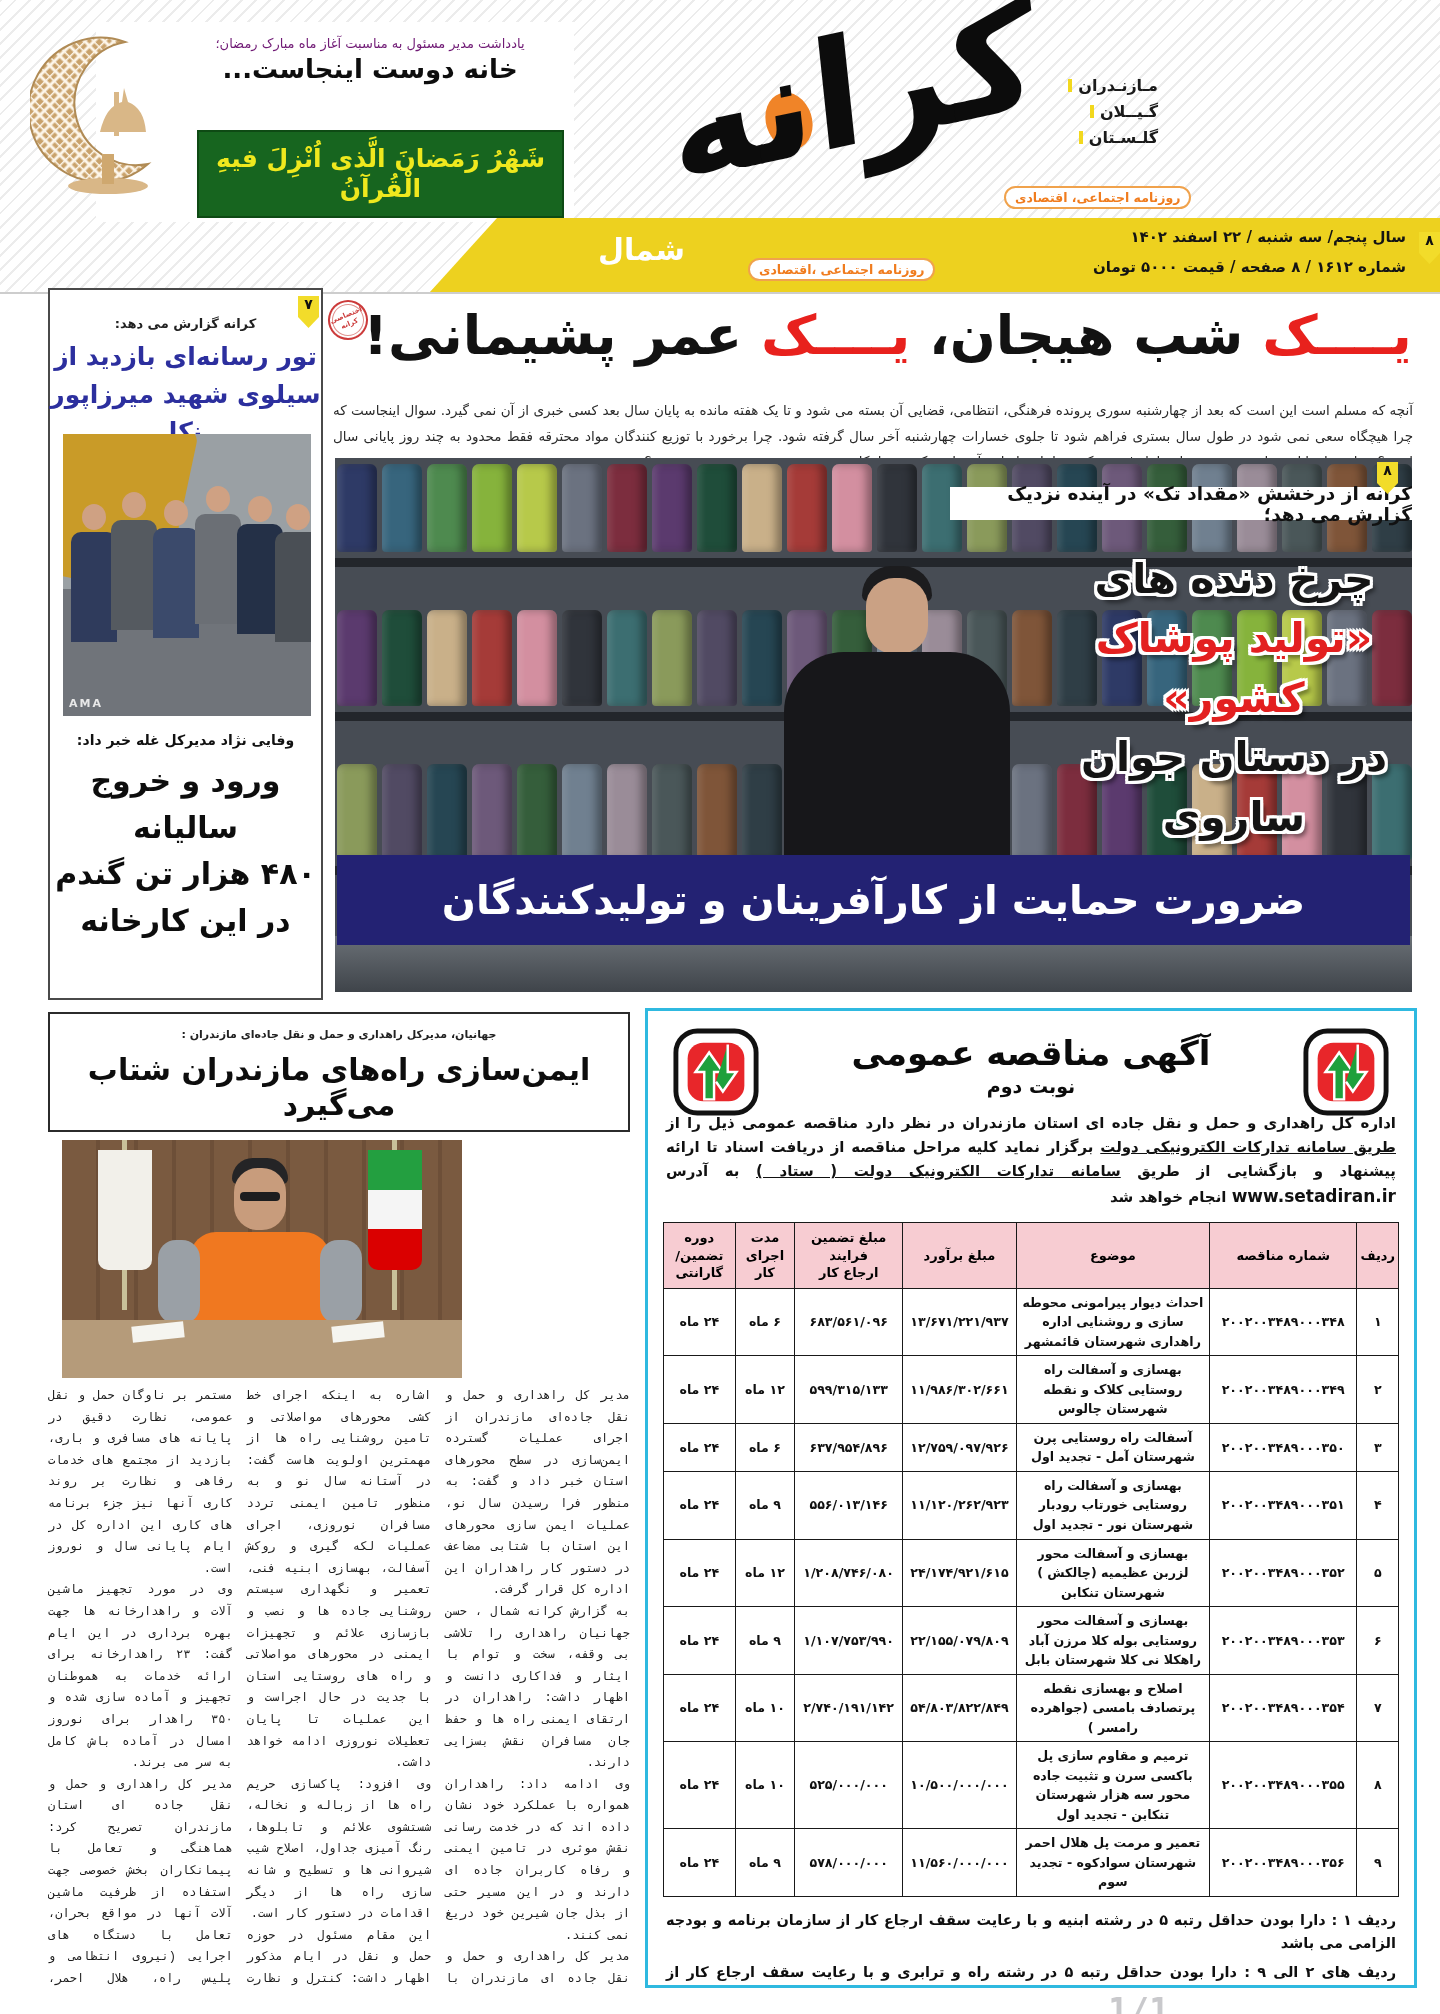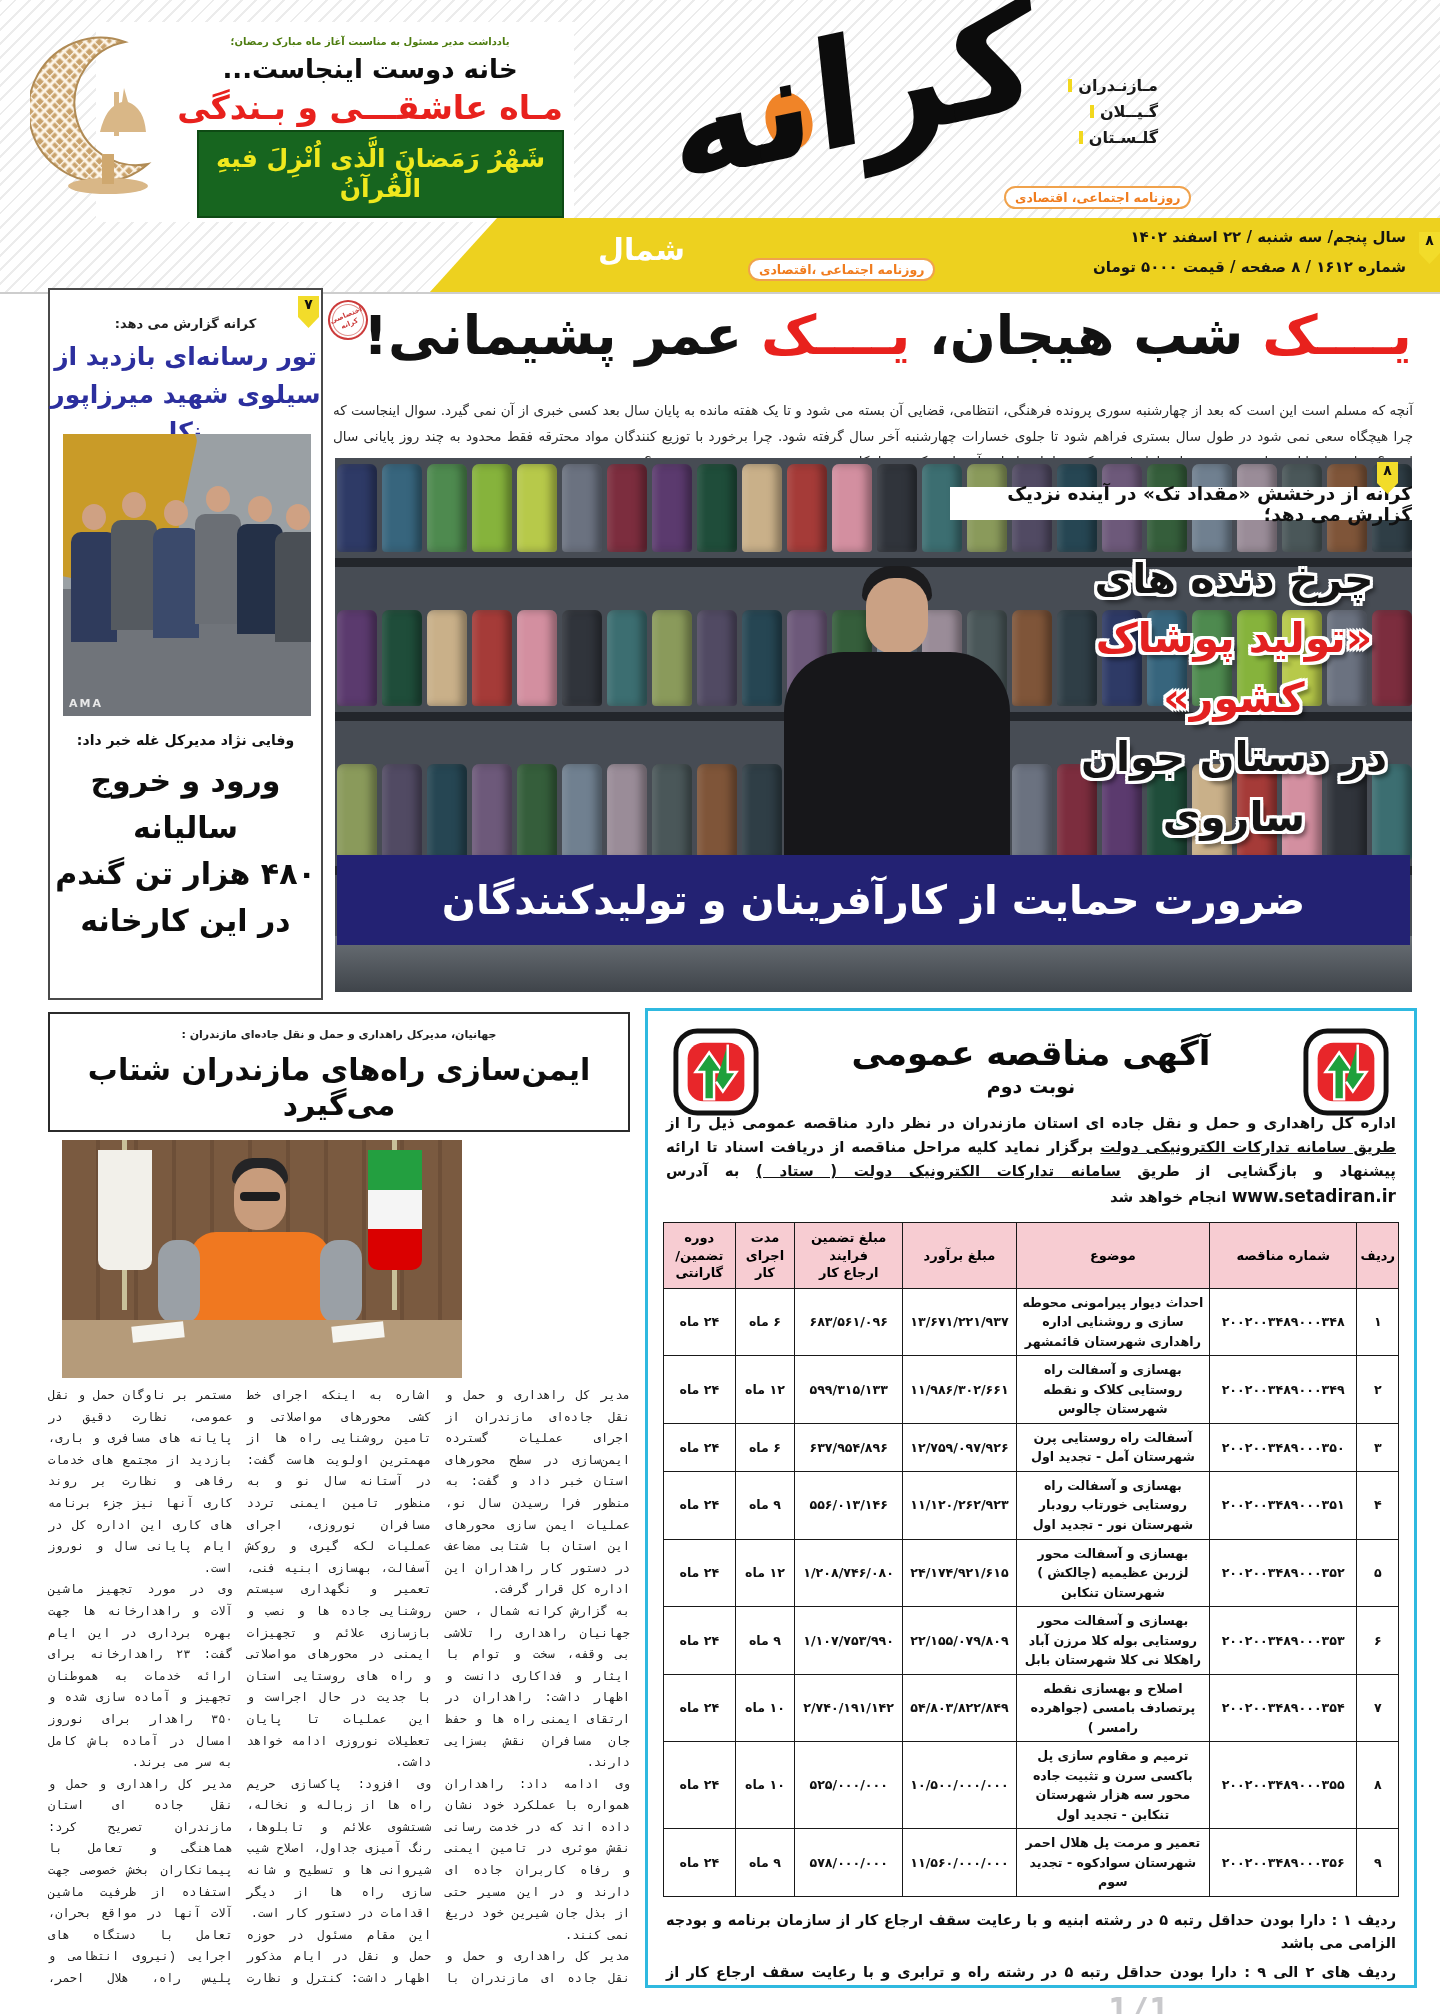--- a/index.html
+++ b/index.html
@@ -7,21 +7,21 @@
   body { font-family:"DejaVu Sans", sans-serif; }
   #page { position:relative; width:1440px; height:2014px; margin:0 auto; background:#ffffff;
           overflow:hidden; direction:rtl; }
 
   
   .hatch { position:absolute; top:0; right:0; width:1440px; height:292px;
            background:repeating-linear-gradient(135deg,#ececec 0 2px,#ffffff 2px 10px); }
   .ram-white { position:absolute; left:96px; top:22px; width:478px; height:200px; background:#fff; }
   .crescent { position:absolute; left:30px; top:36px; }
   .ram-kicker { position:absolute; left:170px; top:36px; width:400px; text-align:center;
-                font-size:10px; font-weight:700; color:#4d7c0f; }
+                font-size:13px; font-weight:400; color:#701a75; }
   .ram-t1 { position:absolute; left:170px; top:54px; width:400px; text-align:center;
             font-size:26px; font-weight:900; color:#0d0d0d; }
   .ram-t2 { position:absolute; left:170px; top:88px; width:400px; text-align:center;
             font-size:33px; font-weight:900; color:#e8211d; }
   .ram-banner { position:absolute; left:197px; top:130px; width:367px; height:88px;
                 background:#17651f; color:#efe81e; font-size:25px; font-weight:900;
                 display:flex; align-items:center; justify-content:center; text-align:center;
                 border:2px solid #0e4a14; line-height:1.2; padding:0 6px; }
   .logo-wrap { position:absolute; left:618px; top:-6px; width:470px; height:260px; z-index:2; }
   .logo-dot { position:absolute; left:148px; top:98px; width:46px; height:58px; background:#f08428;
@@ -178,21 +178,20 @@
     </defs>
     <path d="M95 6 A72 72 0 1 0 118 128 A58 58 0 1 1 95 6 Z" fill="url(#lat)" stroke="#b08b55" stroke-width="2"></path>
     <path d="M70 96 q6 -26 22 -30 l2 -14 4 14 q16 6 18 30 Z" fill="#d9b787"></path>
     <rect x="84" y="56" width="5" height="44" fill="#d9b787"></rect>
     <ellipse cx="78" cy="150" rx="40" ry="8" fill="#d9b787"></ellipse>
     <rect x="72" y="118" width="12" height="30" fill="#cfa86f"></rect>
   </svg>
 
   <div class="ram-kicker">یادداشت مدیر مسئول به مناسبت آغاز ماه مبارک رمضان؛</div>
   <div class="ram-t1">خانه دوست اینجاست...</div>
-  <div class="ram-t2">مـاه عاشقـــی و بـندگی</div>
   <div class="ram-banner">شَهْرُ رَمَضانَ الَّذی اُنْزِلَ فیهِ الْقُرآنُ</div>
 
   <div class="logo-wrap">
     <span class="logo-dot"></span>
     <div class="logo-text">کرانه</div>
   </div>
 
   <div class="provinces">
     <div class="prov-item">
       <span class="txt">مـازنـدران</span>

